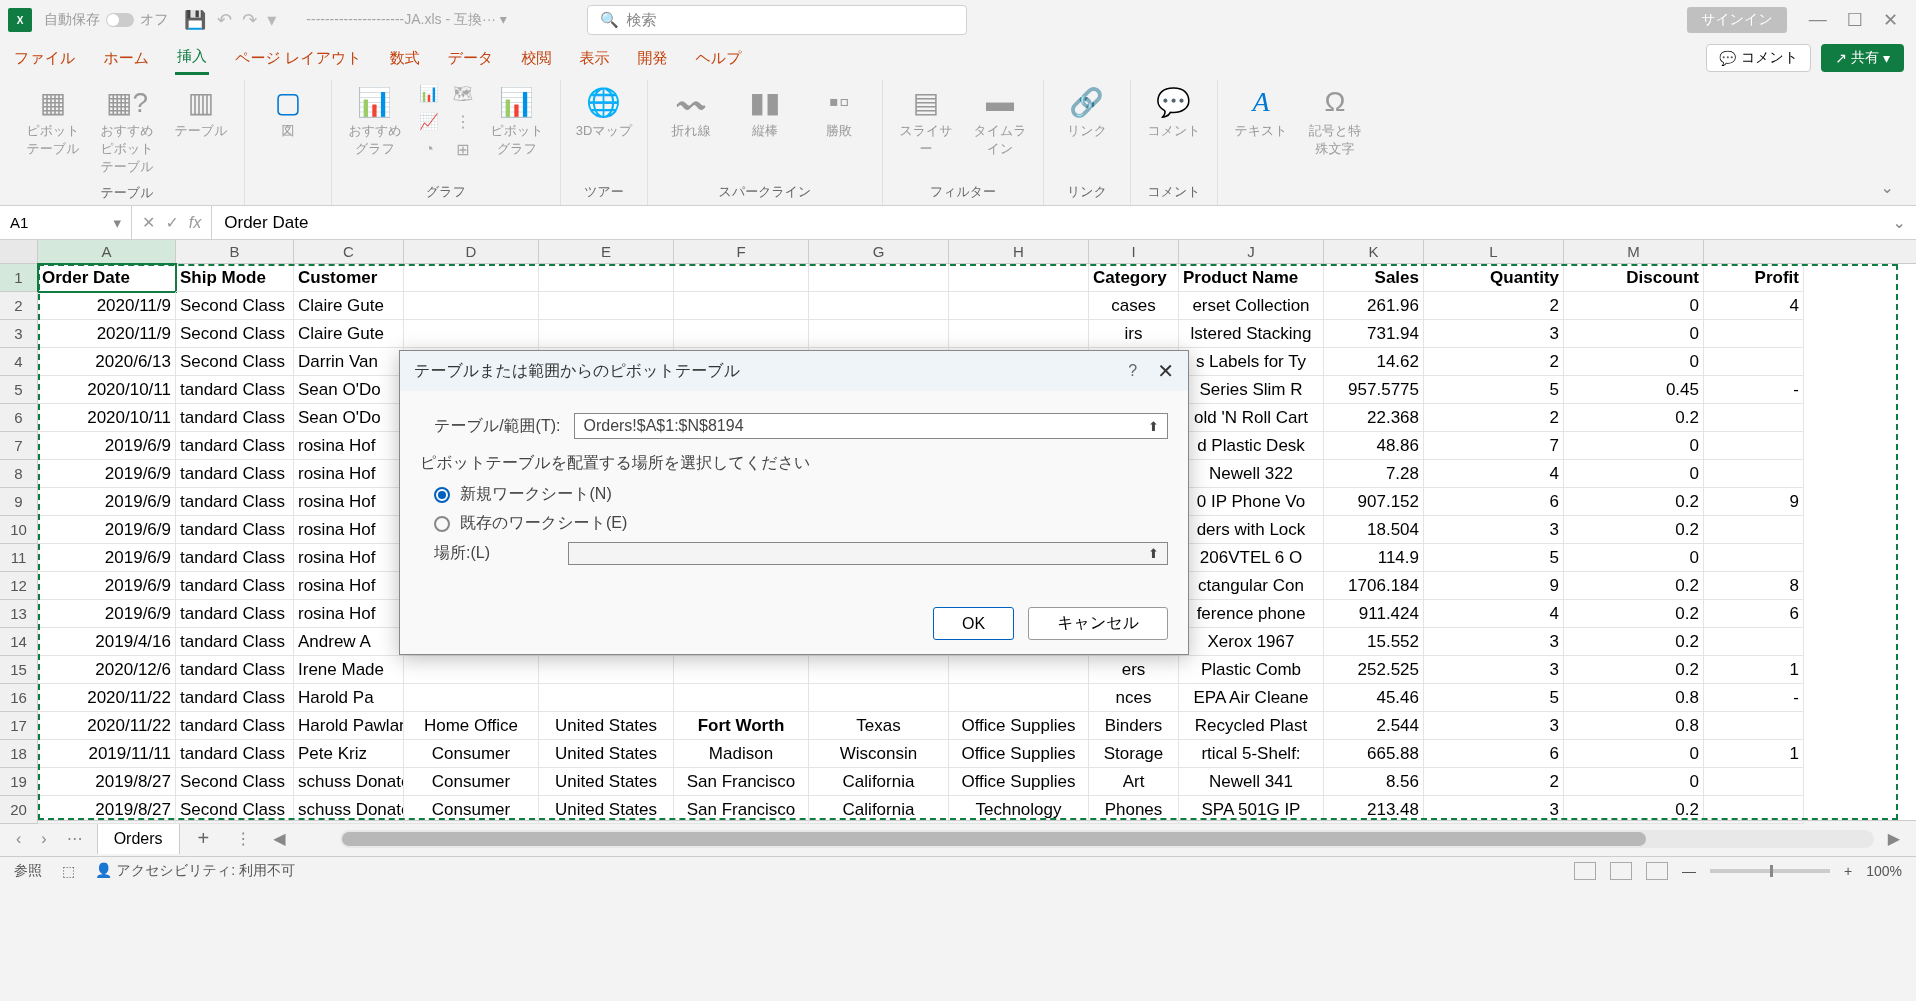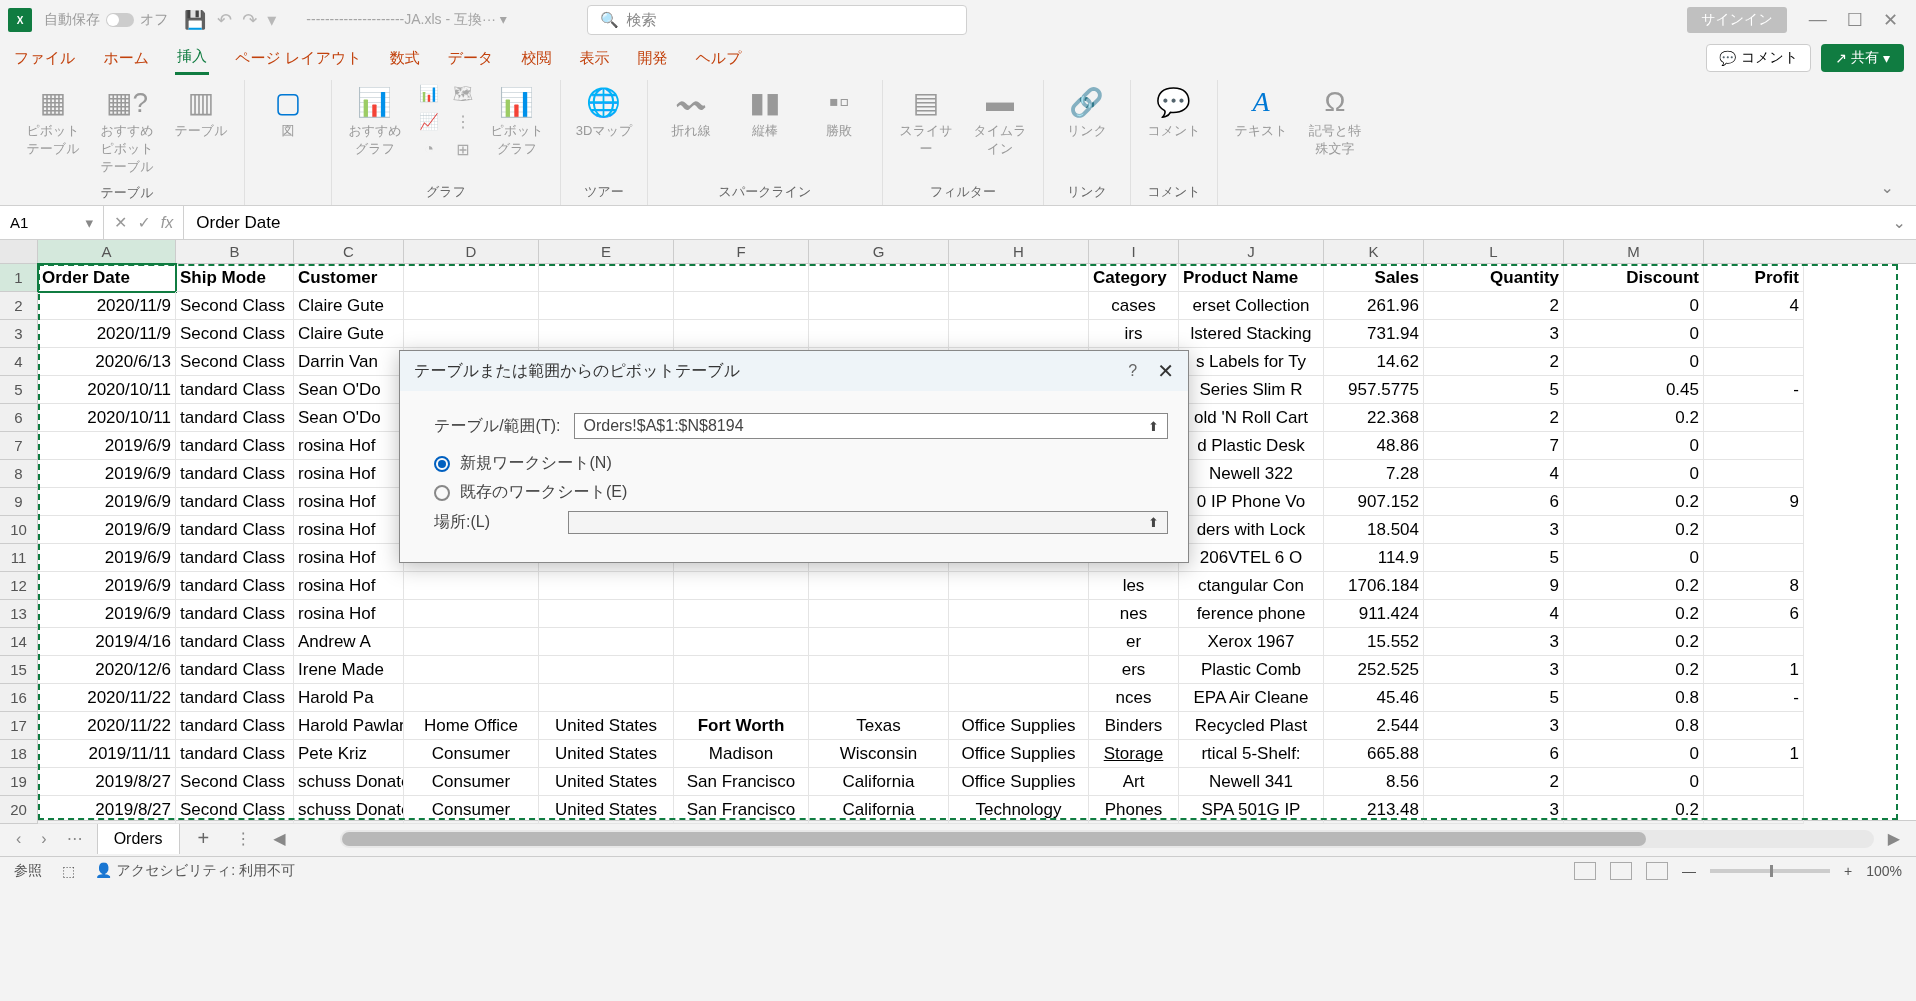--- a/index.html
+++ b/index.html
@@ -29,21 +29,21 @@
 .group { display: flex; flex-direction: column; align-items: center; padding: 0 8px; border-right: 1px solid #e0e0e0; }
 .group-items { display: flex; gap: 4px; height: 100px; align-items: flex-start; }
 .big-btn { display: flex; flex-direction: column; align-items: center; width: 70px; padding: 4px; text-align: center; font-size: 13px; color: #999; gap: 2px; }
 .big-btn .icn { width: 40px; height: 36px; display: flex; align-items: center; justify-content: center; font-size: 28px; }
 .small-stack { display: flex; flex-direction: column; gap: 2px; }
 .small-btn { width: 30px; height: 26px; display: flex; align-items: center; justify-content: center; color: #aaa; font-size: 16px; }
 .group-label { font-size: 13px; color: #666; padding: 4px 0; }
 .collapse-arrow { margin-left: auto; align-self: flex-end; padding: 8px 12px; color: #888; }
 
 .formula-bar { height: 34px; background: white; border-bottom: 1px solid #d0d0d0; display: flex; align-items: center; }
-.name-box { width: 104px; border-right: 1px solid #d0d0d0; padding: 0 10px; font-size: 15px; display: flex; align-items: center; height: 100%; }
+.name-box { width: 132px; border-right: 1px solid #d0d0d0; padding: 0 10px; font-size: 15px; display: flex; align-items: center; height: 100%; }
 .name-box span:last-child { margin-left: auto; color: #888; }
 .fx-controls { display: flex; gap: 10px; padding: 0 10px; color: #999; font-size: 16px; border-right: 1px solid #d0d0d0; height: 100%; align-items: center; }
 .formula-input { flex: 1; padding: 0 12px; font-size: 17px; display: flex; align-items: center; }
 .expand-fb { padding: 0 10px; color: #888; }
 
 .grid-area { position: relative; background: white; height: 580px; }
 .col-headers { display: flex; height: 24px; background: #f0f0f0; border-bottom: 1px solid #ccc; }
 .corner { width: 38px; border-right: 1px solid #ccc; background: #e8e8e8; }
 .col-head { border-right: 1px solid #ccc; text-align: center; font-size: 15px; color: #555; line-height: 24px; }
 .col-head.selected { background: #d4e8dc; }
@@ -584,21 +584,21 @@
       <div class="row">
         <div class="row-head">18</div>
         <div class="cell right" style="width: 138px;">2019/11/11</div>
         <div class="cell" style="width: 118px;">tandard Class</div>
         <div class="cell" style="width: 110px;">Pete Kriz</div>
         <div class="cell center" style="width: 135px;">Consumer</div>
         <div class="cell center" style="width: 135px;">United States</div>
         <div class="cell center" style="width: 135px;">Madison</div>
         <div class="cell center" style="width: 140px;">Wisconsin</div>
         <div class="cell center" style="width: 140px;">Office Supplies</div>
-        <div class="cell center" style="width: 90px; text-decoration: underline;">Storage</div>
+        <div class="cell center" style="width: 90px;">Storage</div>
         <div class="cell center" style="width: 145px;">rtical 5-Shelf:</div>
         <div class="cell right" style="width: 100px;">665.88</div>
         <div class="cell right" style="width: 140px;">6</div>
         <div class="cell right" style="width: 140px;">0</div>
         <div class="cell right" style="width: 100px;">1</div>
       </div>
       <div class="row">
         <div class="row-head">19</div>
         <div class="cell right" style="width: 138px;">2019/8/27</div>
         <div class="cell" style="width: 118px;">Second Class</div>
@@ -643,35 +643,40 @@
     <span class="close">✕</span>
   </div>
   <div class="dialog-body">
     <div class="form-row">
       <label>テーブル/範囲(T):</label>
       <div class="range-input">
         <span>Orders!$A$1:$N$8194</span>
         <span class="picker">⬆</span>
       </div>
     </div>
+    <div class="section-label">ピボットテーブルを配置する場所を選択してください</div>
     <div class="radio-row">
       <div class="radio checked"></div>
       <span>新規ワークシート(N)</span>
     </div>
     <div class="radio-row">
       <div class="radio unchecked"></div>
       <span>既存のワークシート(E)</span>
     </div>
     <div class="form-row">
       <label>場所:(L)</label>
       <div class="range-input" style="background:#f4f4f4">
         <span></span>
         <span class="picker">⬆</span>
       </div>
     </div>
+  </div>
+  <div class="dialog-btns">
+    <button class="dlg-btn primary">OK</button>
+    <button class="dlg-btn">キャンセル</button>
   </div>
 </div>
 
 <div class="sheet-tabs">
   <span class="nav-arrow">‹</span>
   <span class="nav-arrow">›</span>
   <span class="nav-arrow">⋯</span>
   <div class="sheet-tab">Orders</div>
   <span class="add-sheet">+</span>
   <span class="vgrip">⋮</span>

